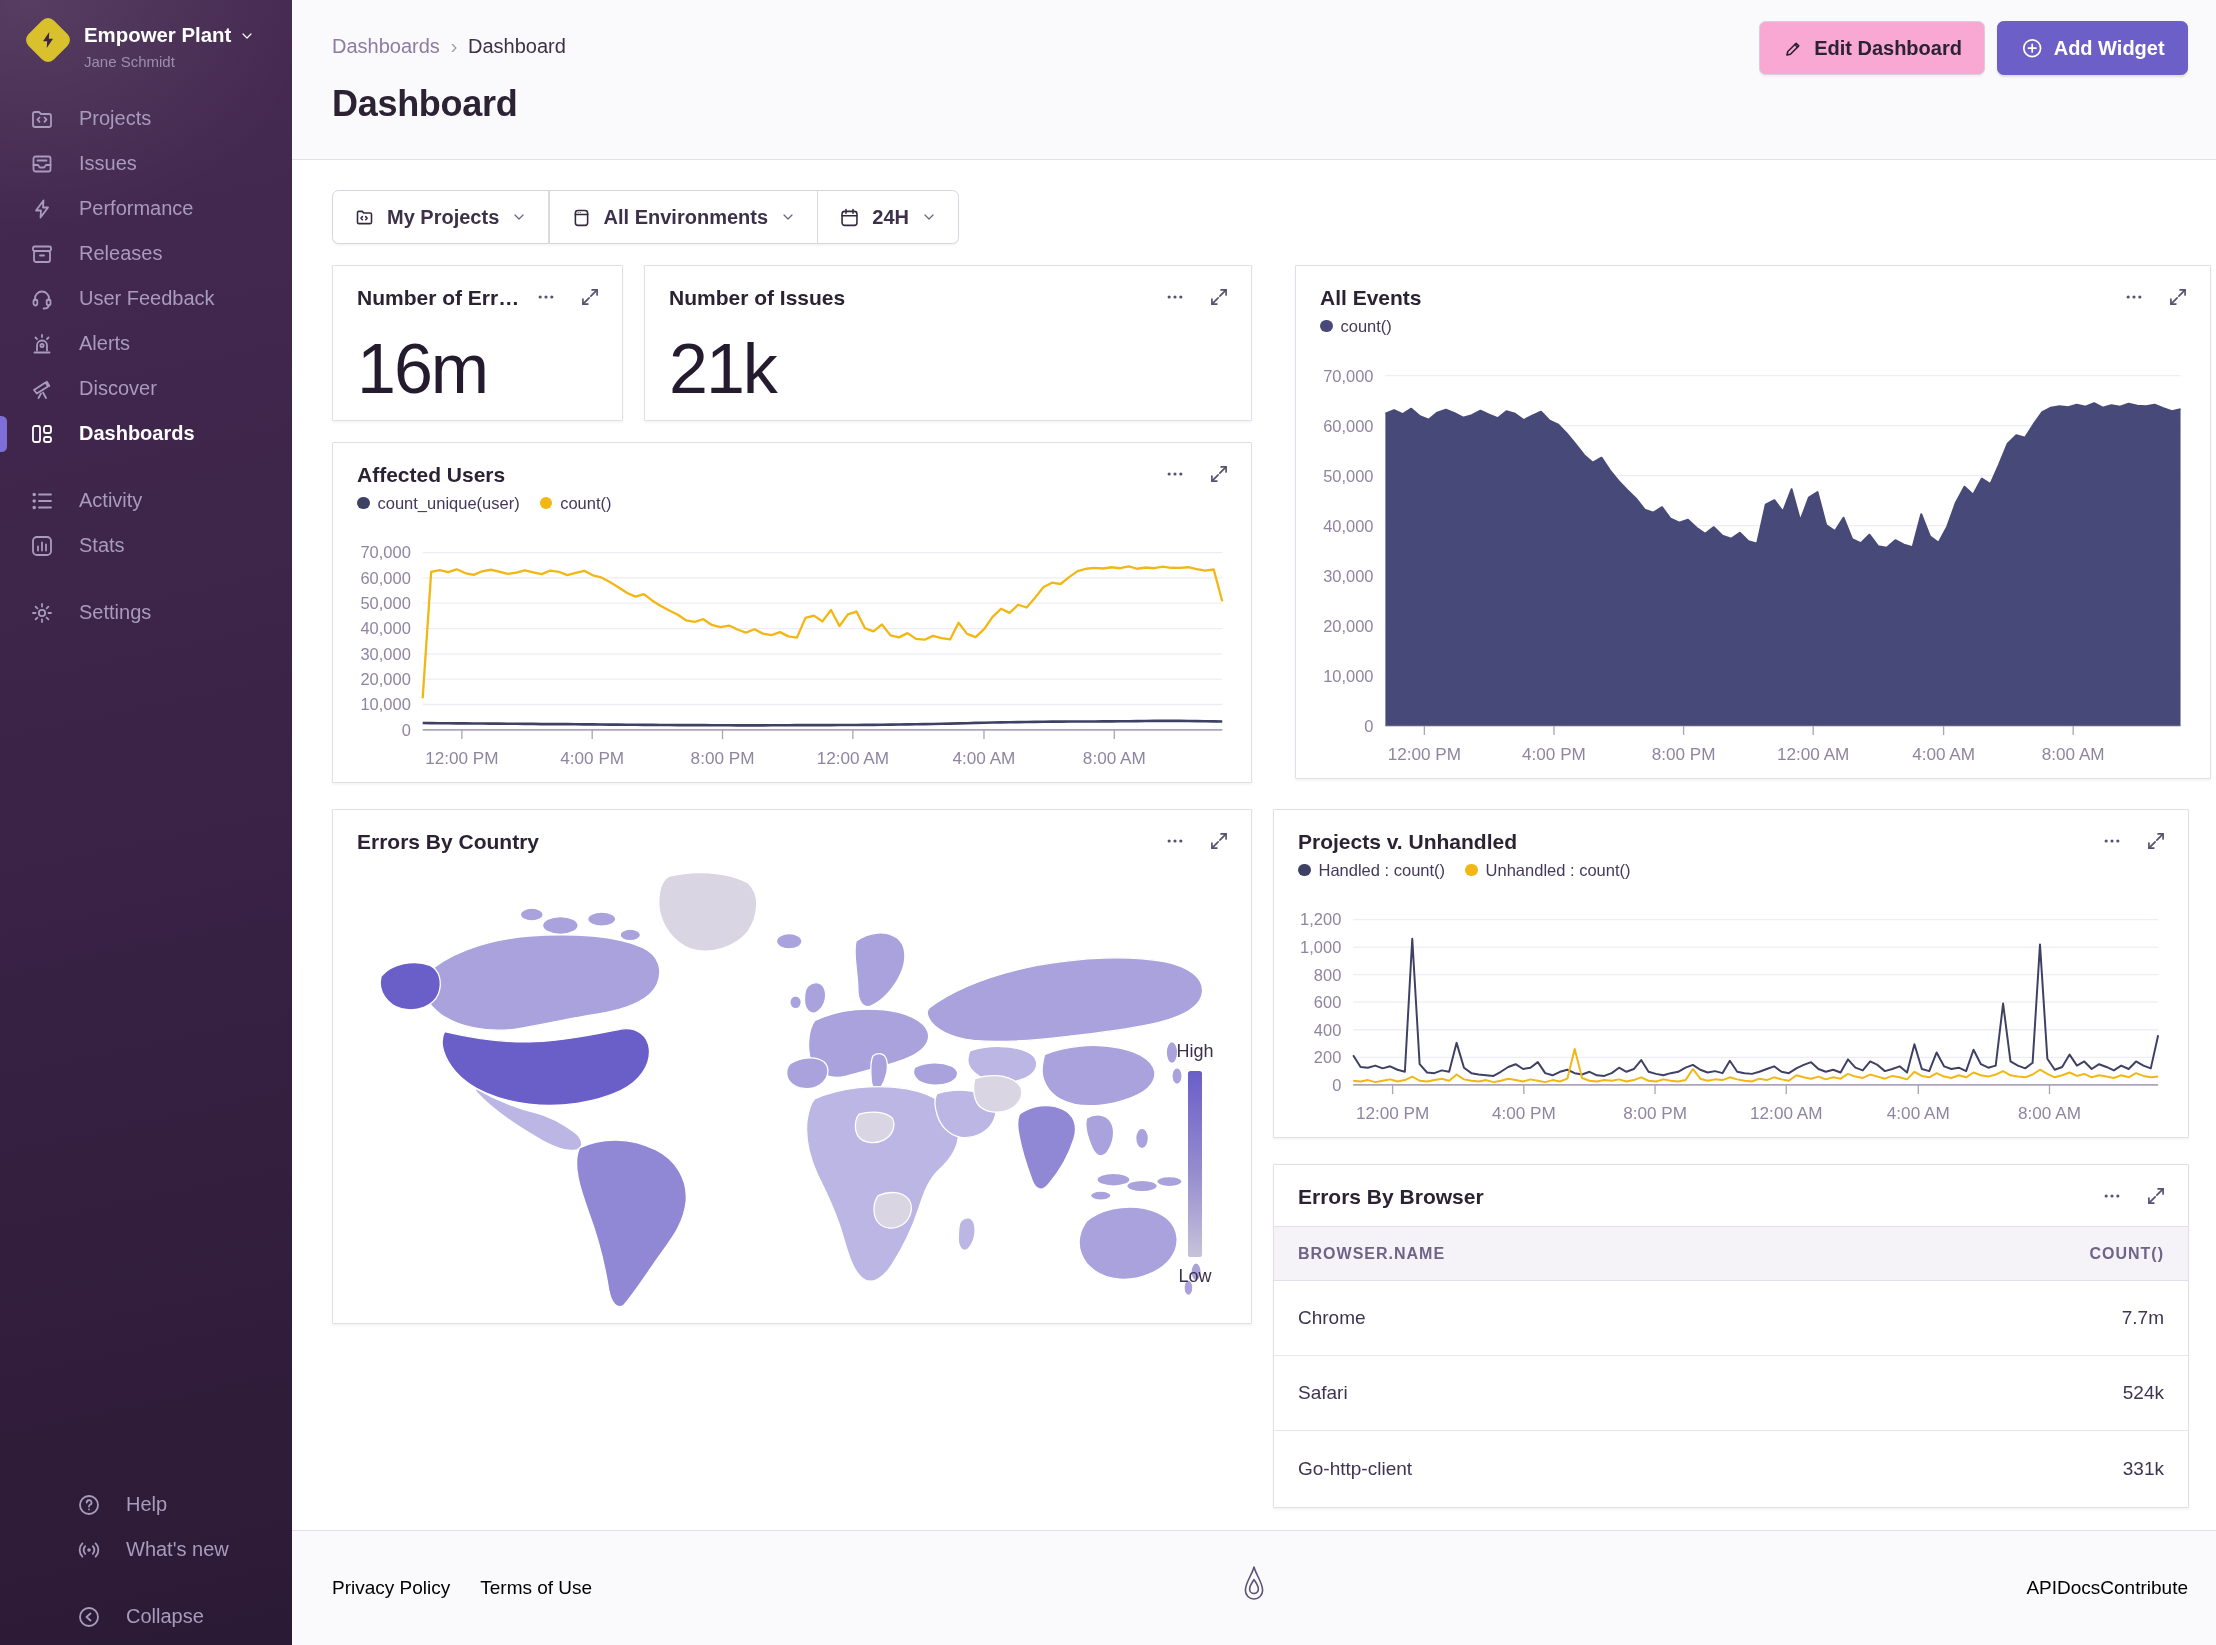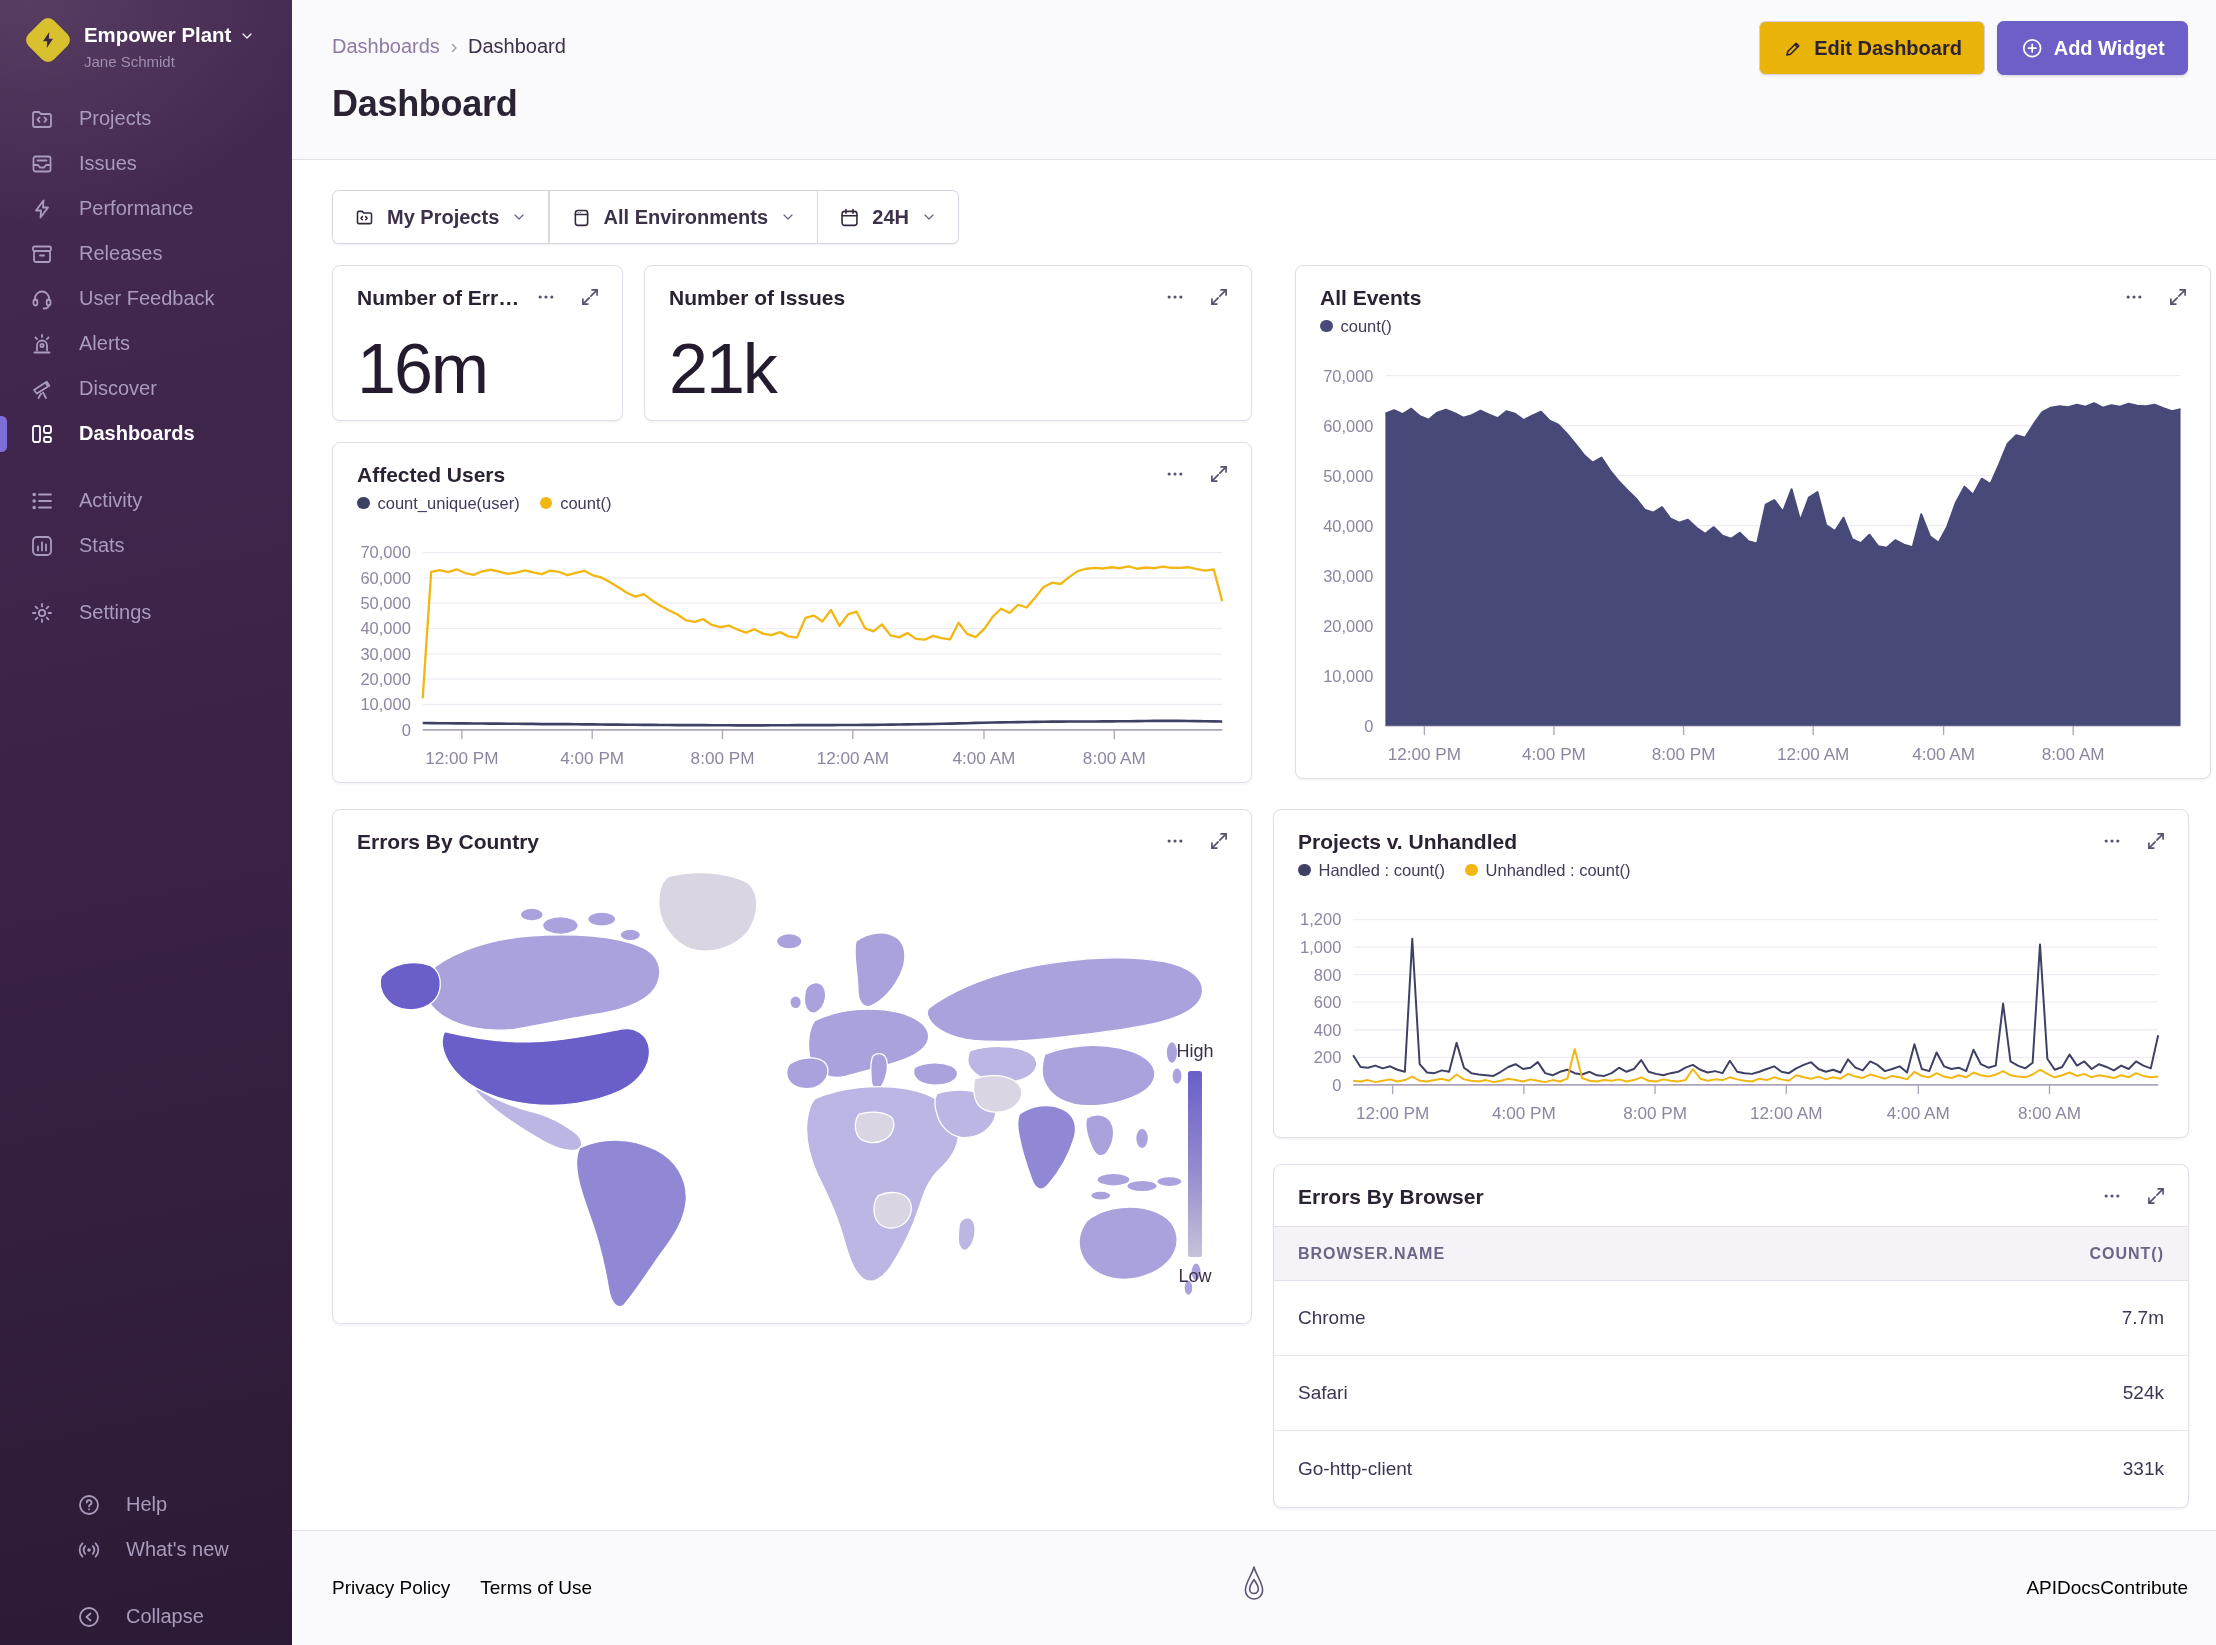--- a/index.html
+++ b/index.html
@@ -32,31 +32,31 @@
   #main { position:absolute; left:292px; top:0; right:0; bottom:0; }
   #page-header { position:absolute; left:0; top:0; right:0; height:160px; background:#faf9fb; border-bottom:1.3px solid #e4dfe9; }
   .breadcrumb { position:absolute; left:40px; top:34px; font-size:20px; display:flex; align-items:center; gap:10.6px; }
   .breadcrumb .crumb-link { color:#8d7ba2; cursor:pointer; }
   .breadcrumb .crumb-sep { color:#a79cb5; font-size:21px; }
   .breadcrumb .crumb-current { color:#3d3049; }
   .page-title { position:absolute; left:40px; top:83px; font-size:36px; font-weight:700; color:#2b2233; letter-spacing:-0.3px; }
   .header-actions { position:absolute; right:28px; top:21px; display:flex; gap:12px; }
   .btn { height:54px; border-radius:6.6px; display:flex; align-items:center; gap:10.6px; font-size:20px; font-weight:600;
     padding:0 22.4px; cursor:pointer; }
-  .btn-default { background:#eab308; border:1.3px solid #d6d0de; color:#2b2233; box-shadow:0 1.3px 1.3px rgba(43,34,51,.04); }
+  .btn-default { background:#f9a8d4; border:1.3px solid #d6d0de; color:#2b2233; box-shadow:0 1.3px 1.3px rgba(43,34,51,.04); }
   .btn-primary { background:#6c5fc7; border:1.3px solid #6c5fc7; color:#fff; box-shadow:0 1.3px 2px rgba(43,34,51,.12); }
 
   
   #content { position:absolute; left:0; top:162px; right:0; bottom:115px; background:#fff; }
   #filter-bar { position:absolute; left:40px; top:28px; height:54px; display:flex; align-items:stretch;
     background:#fff; border:1.3px solid #d9d3e0; border-radius:6.6px; box-shadow:0 1.3px 1.3px rgba(43,34,51,.04); }
   .filter-seg { display:flex; align-items:center; gap:12px; padding:0 21px; font-size:20px; font-weight:600; color:#3d3049; cursor:pointer; }
   .filter-div { width:1.3px; background:#ddd7e3; }
 
-  .card { position:absolute; background:#fff; border:1.3px solid #e2dde9; border-radius:8px; box-shadow:0 1.3px 2px rgba(70,57,88,.05); }
+  .card { position:absolute; background:#fff; border:1.3px solid #e2dde9; border-radius:1px; box-shadow:0 1.3px 2px rgba(70,57,88,.05); }
   .card-head { display:flex; justify-content:space-between; align-items:flex-start; padding:20px 22.4px 0 24px; }
   .card-title { font-size:21px; font-weight:600; color:#2b2233; white-space:nowrap; }
   .card-actions { display:flex; gap:24px; color:#57506e; margin-top:1.3px; }
   .card-actions .act { cursor:pointer; display:flex; }
   .legend { display:flex; gap:20px; padding:6.6px 24px 0; }
   .legend-item { display:flex; align-items:center; gap:8px; font-size:16.5px; color:#43395a; }
   .legend-dot { width:12.5px; height:12.5px; border-radius:50%; }
   .big-number { position:absolute; left:24px; top:63px; font-size:70px; color:#241b2f; letter-spacing:-2px; font-weight:500; }
   .chart { position:absolute; left:5.3px; right:9.2px; top:99px; bottom:5.3px; }
   .chart svg text { font-family:"Liberation Sans","DejaVu Sans",sans-serif; }

